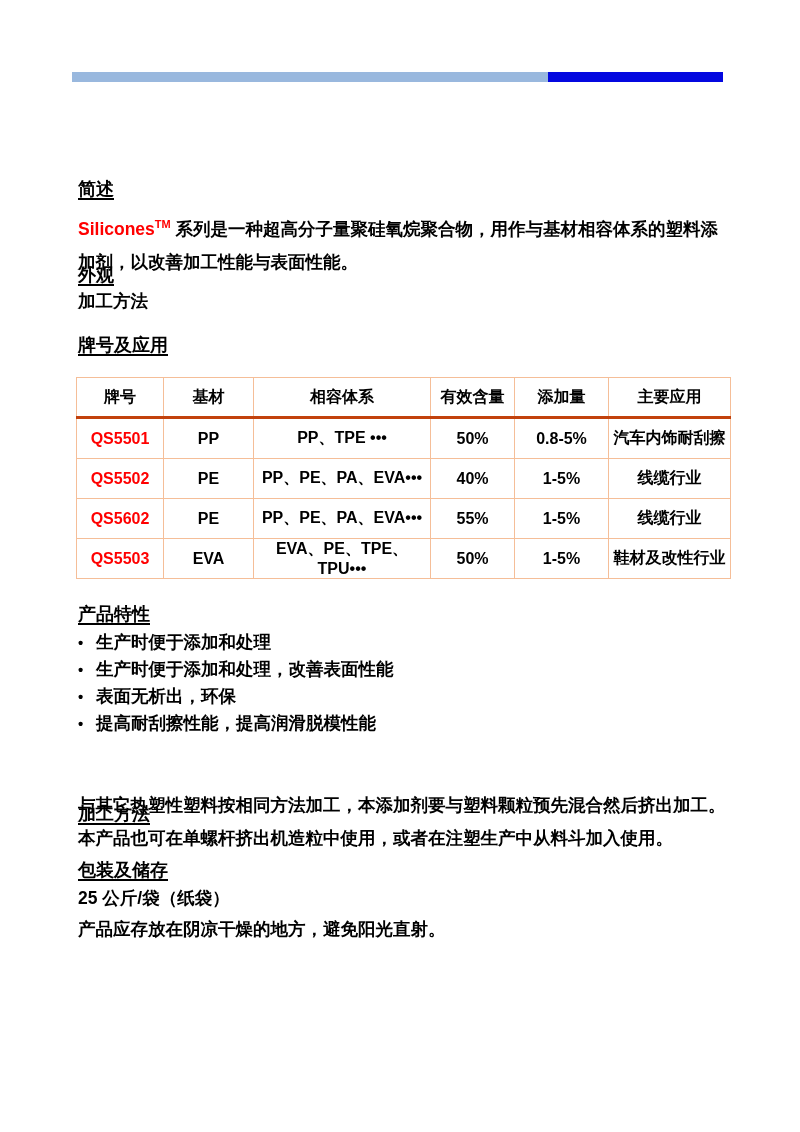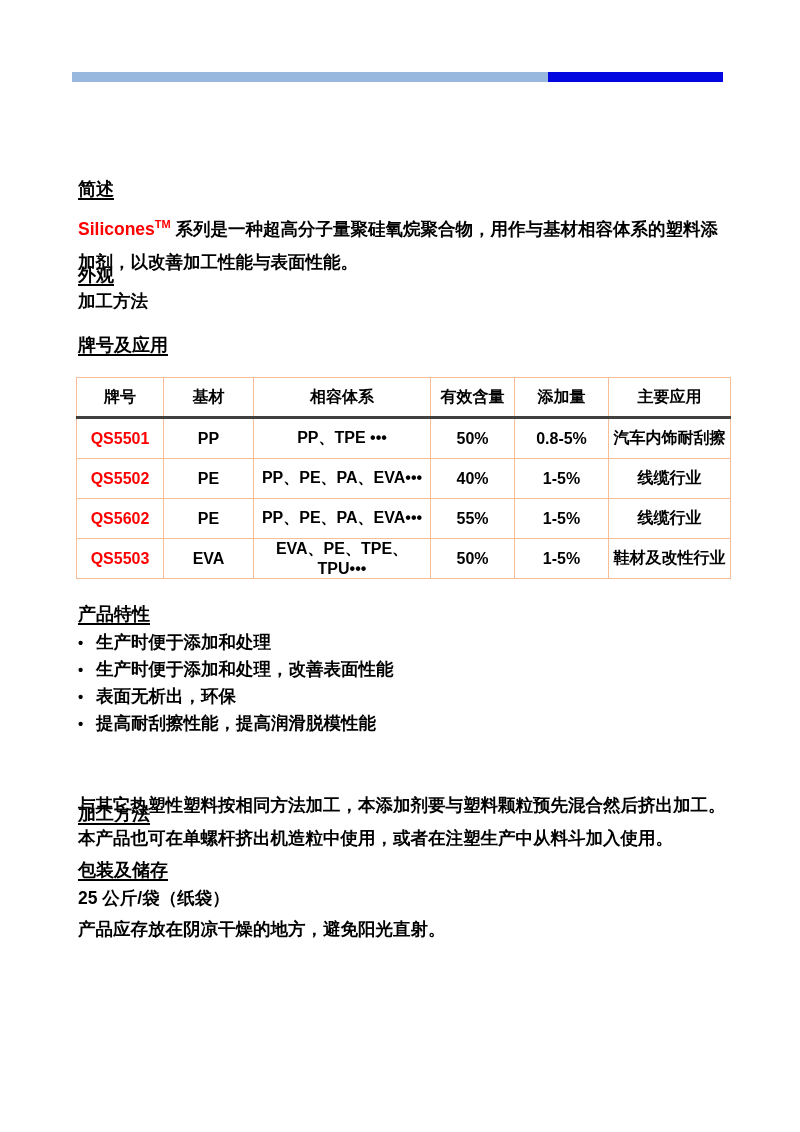--- a/index.html
+++ b/index.html
@@ -104,21 +104,21 @@
     border: 1.4px solid #F5BE98;
     text-align: center;
     vertical-align: middle;
     font-size: 16px;
     font-weight: bold;
     padding: 0 2px;
     overflow: hidden;
   }
   .grades-table thead th {
     height: 38px;
-    border-bottom: 3px solid #404040;
+    border-bottom: 3px solid #c2410c;
   }
   .grades-table tbody td { height: 39px; }
   .grade-cell { color: #FF0000; font-size: 17px; }
   
   .features-list {
     position: absolute;
     left: 78px; top: 629px;
     width: 656px;
   }
   .feature-item {

